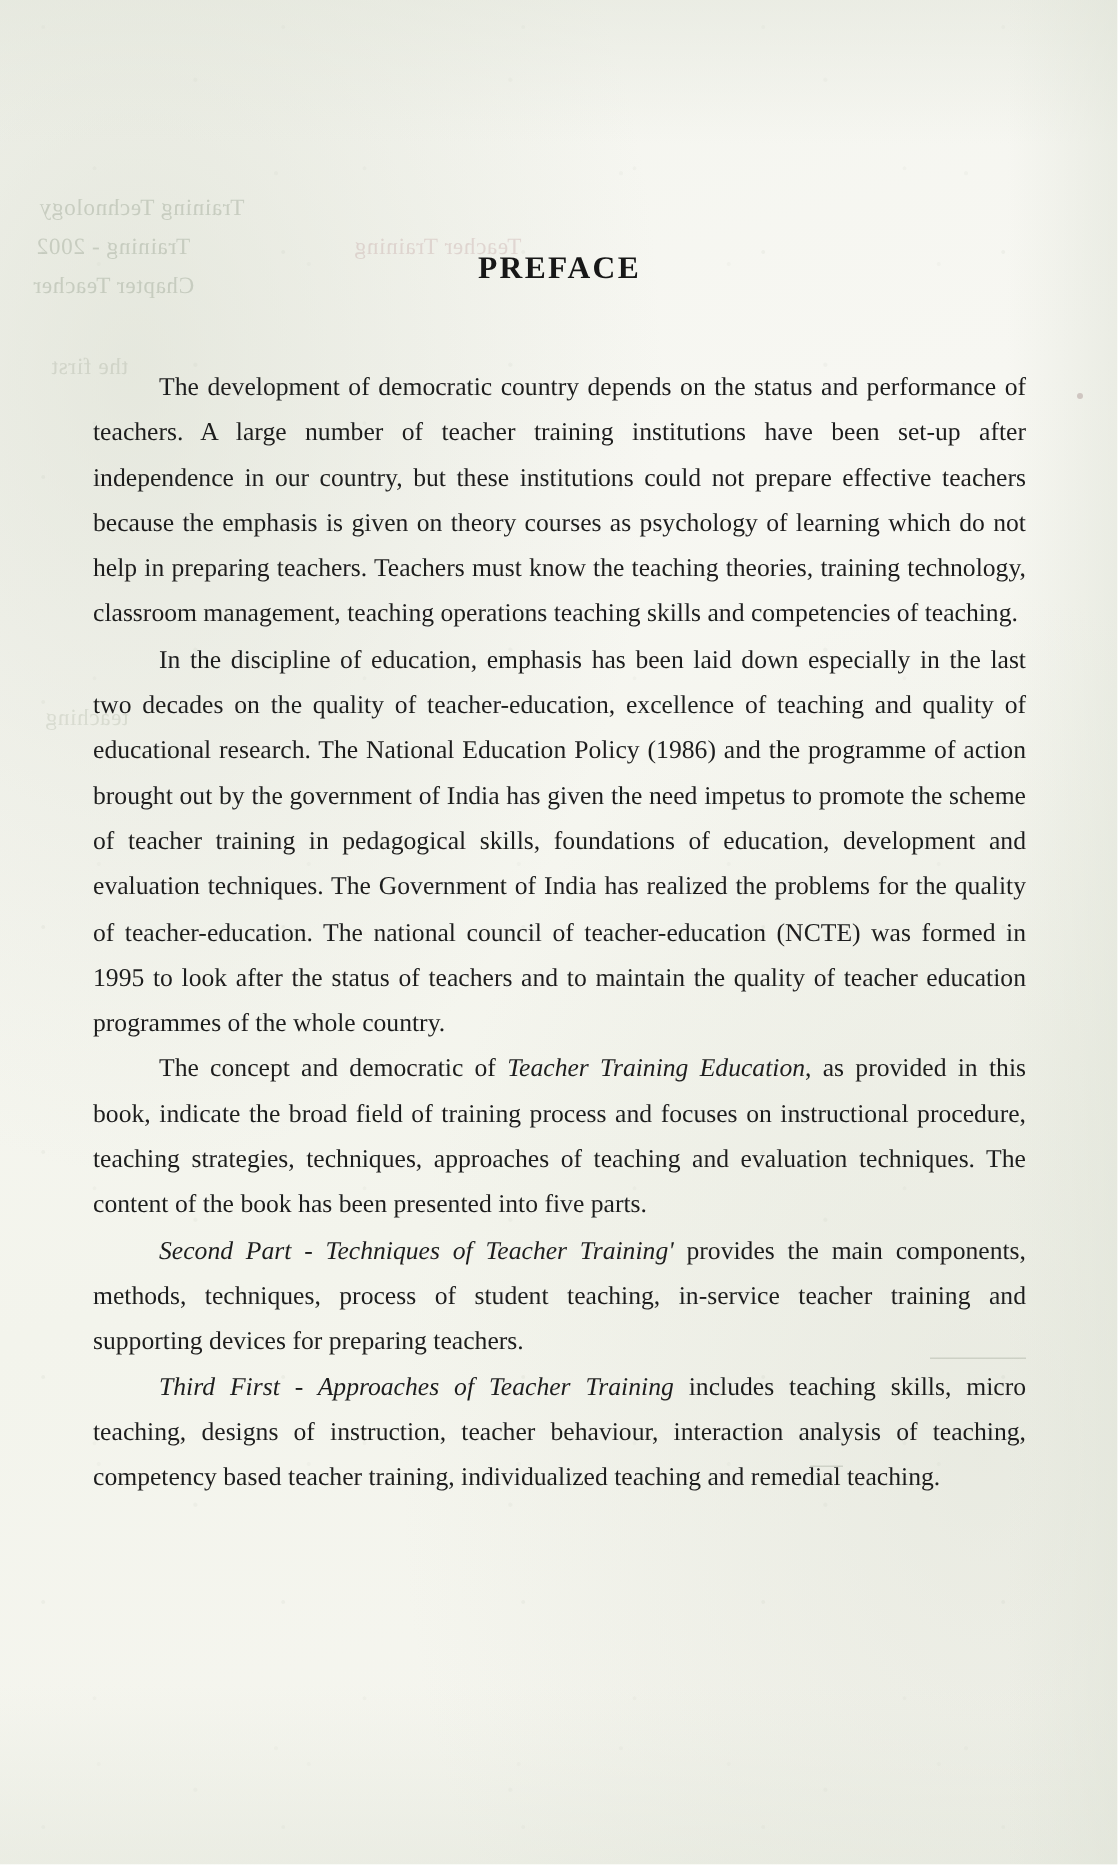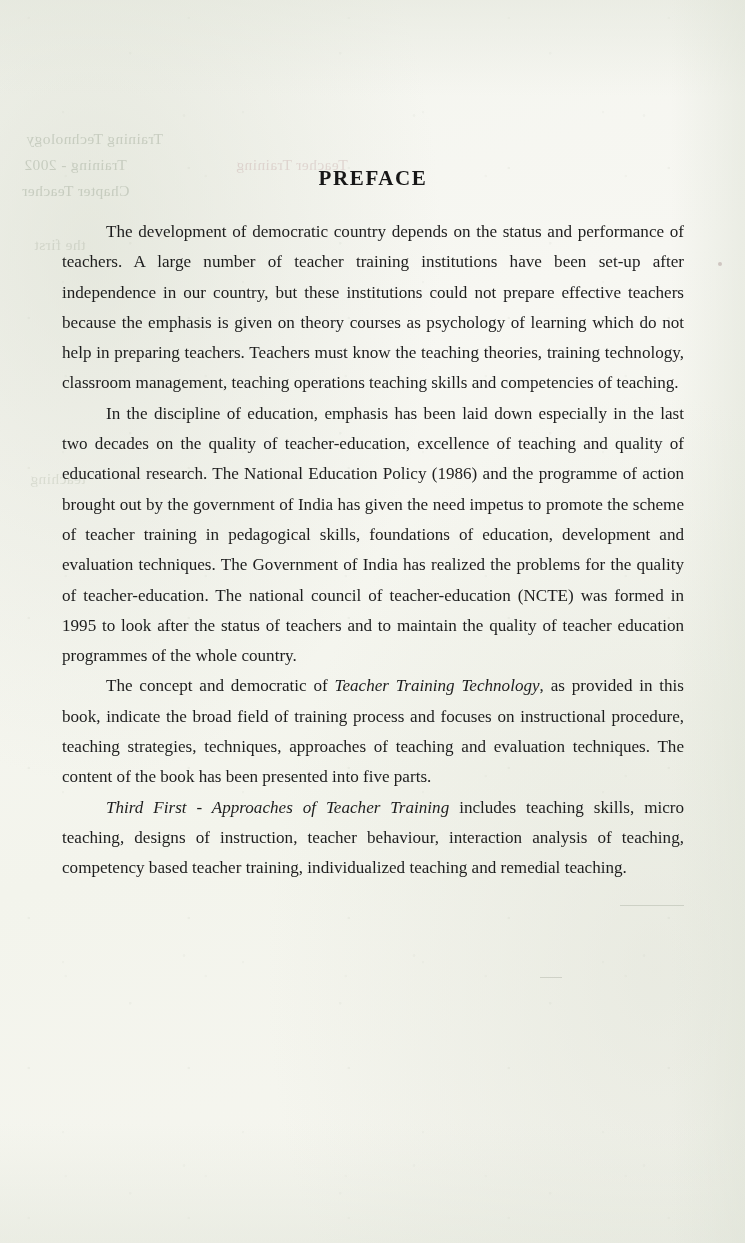--- a/index.html
+++ b/index.html
@@ -62,21 +62,21 @@
   h1.title {
     margin: 0;
     padding-top: 166px;
     text-align: center;
     font-size: 21px;
     font-weight: bold;
     letter-spacing: 1.6px;
     color: #171717;
   }
   .body-block {
-    margin-top: 26px;
+    margin-top: 52px;
   }
   p {
     margin: 0;
     text-indent: 44px;
     text-align: justify;
     font-size: 17.1px;
     line-height: 30.3px;
     color: #1d1d1d;
   }
   .it { font-style: italic; }
@@ -123,17 +123,18 @@
 
   <div class="mark m1"></div>
   <div class="mark m2"></div>
   <div class="mark m3"></div>
 
   <div class="content">
     <h1 class="title">PREFACE</h1>
     <div class="body-block" id="body-block">
         <p><span>The development of democratic country depends on the status and performance of teachers. A large number of teacher training institutions have been set-up after independence in our country, but these institutions could not prepare effective teachers because the emphasis is given on theory courses as psychology of learning which do not help in preparing teachers. Teachers must know the teaching theories, training technology, classroom management, teaching operations teaching skills and competencies of teaching.</span></p>
         <p><span>In the discipline of education, emphasis has been laid down especially in the last two decades on the quality of teacher-education, excellence of teaching and quality of educational research. The National Education Policy (1986) and the programme of action brought out by the government of India has given the need impetus to promote the scheme of teacher training in pedagogical skills, foundations of education, development and evaluation techniques. The Government of India has realized the problems for the quality of teacher-education. The national council of teacher-education (NCTE) was formed in 1995 to look after the status of teachers and to maintain the quality of teacher education programmes of the whole country.</span></p>
-        <p><span>The concept and democratic of </span><span class="it">Teacher Training Technology</span><span>, as provided in this book, indicate the broad field of training process and focuses on instructional procedure, teaching strategies, techniques, approaches of teaching and evaluation techniques. The content of the book has been presented into five parts.</span></p>
+        <p><span>The concept and democratic of </span><span class="it">Teacher Training Education</span><span>, as provided in this book, indicate the broad field of training process and focuses on instructional procedure, teaching strategies, techniques, approaches of teaching and evaluation techniques. The content of the book has been presented into five parts.</span></p>
+        <p><span class="it">Second Part - Techniques of Teacher Training'</span><span> provides the main components, methods, techniques, process of student teaching, in-service teacher training and supporting devices for preparing teachers.</span></p>
         <p><span class="it">Third First - Approaches of Teacher Training</span><span> includes teaching skills, micro teaching, designs of instruction, teacher behaviour, interaction analysis of teaching, competency based teacher training, individualized teaching and remedial teaching.</span></p>
       </div>
   </div>
 </div>
 
 </body></html>

